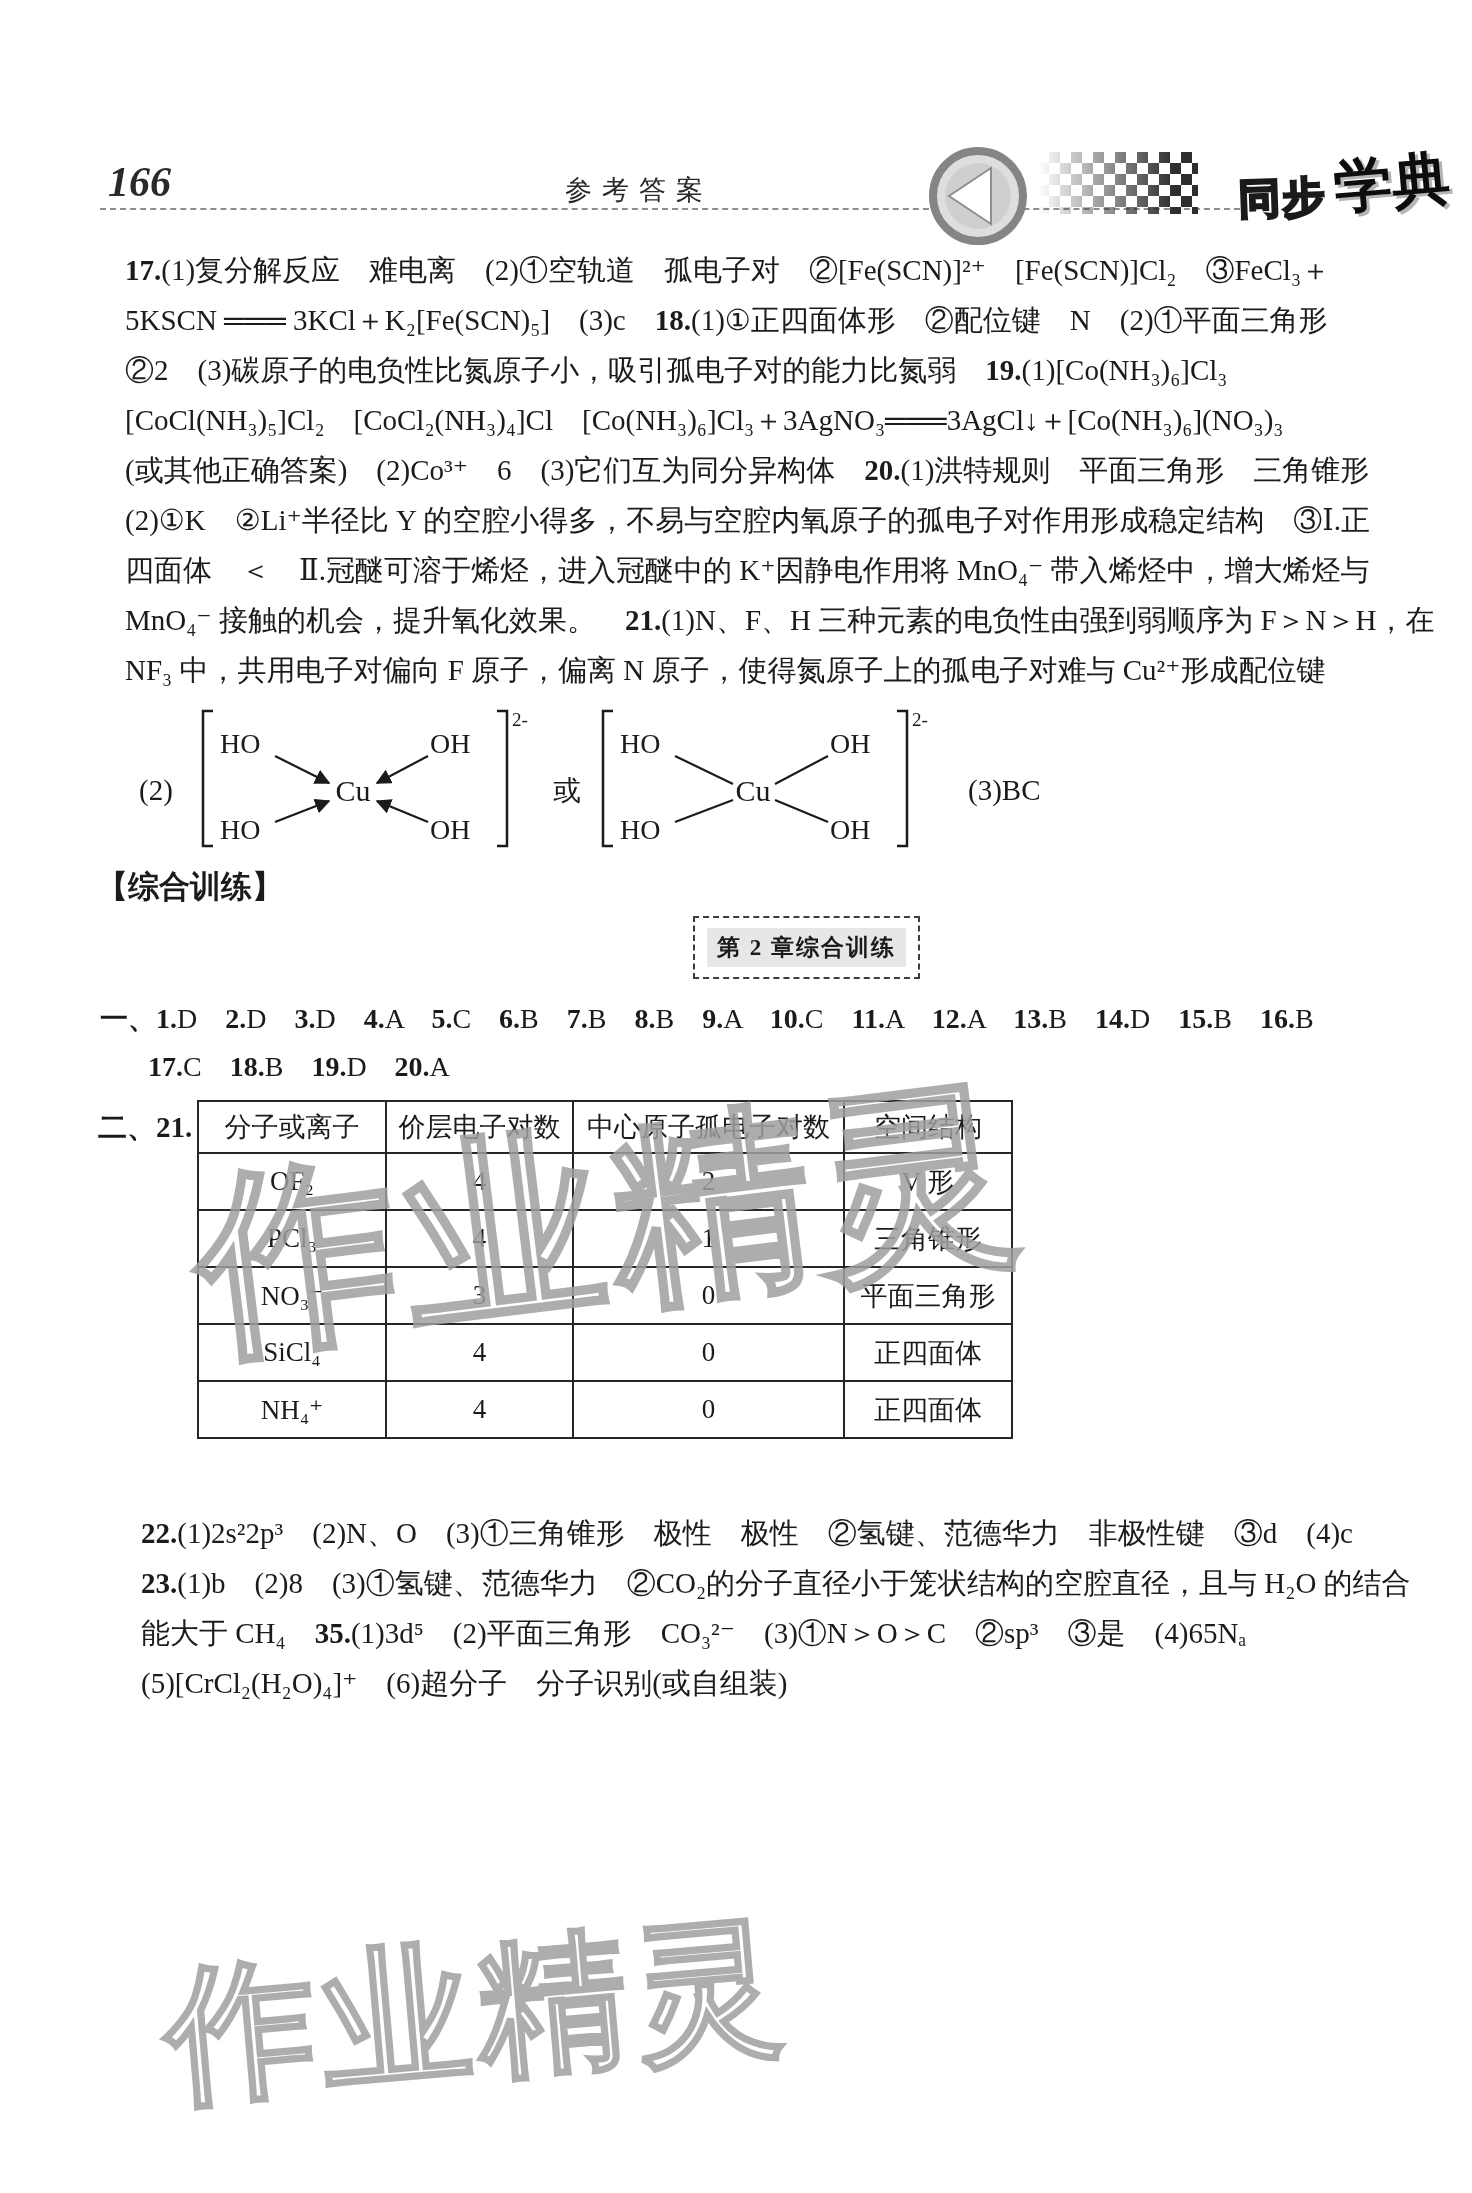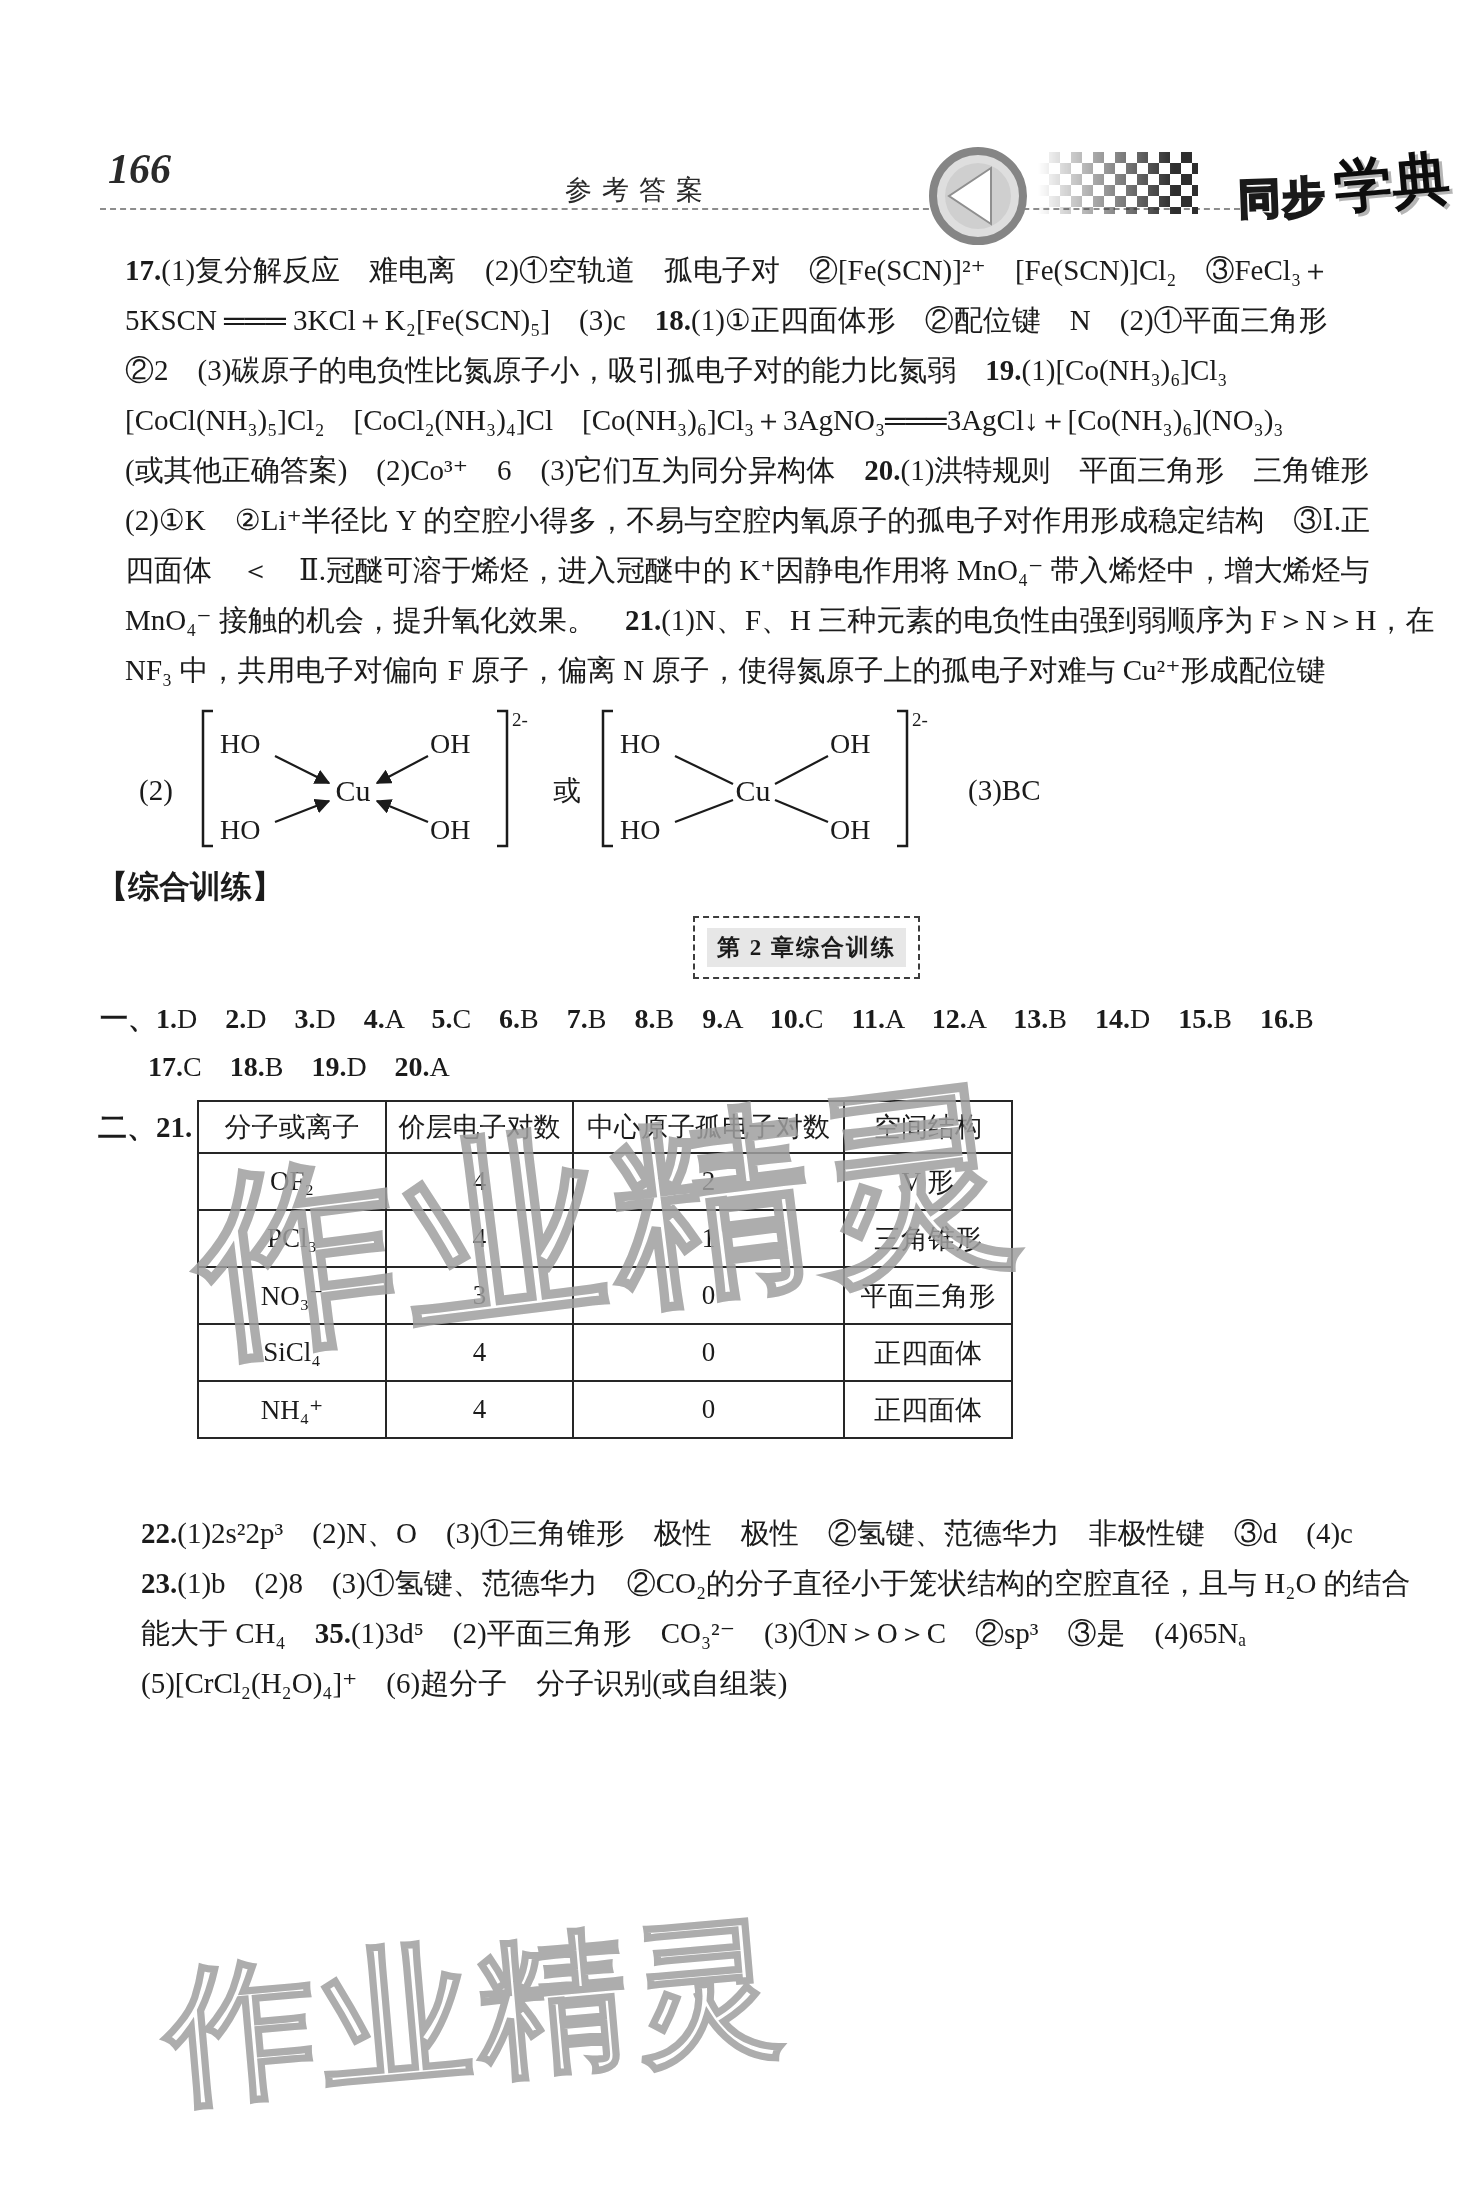--- a/index.html
+++ b/index.html
@@ -1,19 +1,19 @@
 <!DOCTYPE html>
 <html><head>
 <meta charset="utf-8">
 <style>
   html,body{margin:0;padding:0;background:#ffffff;}
   .page{position:relative;width:1472px;height:2193px;background:#fff;overflow:hidden;
         font-family:"Liberation Serif","DejaVu Serif",serif;color:#1b1b1b;}
   
-  .pagenum{position:absolute;left:108px;top:145px;font-size:42px;font-style:italic;font-weight:bold;color:#2a2a2a;}
+  .pagenum{position:absolute;left:108px;top:158px;font-size:42px;font-style:italic;font-weight:bold;color:#2a2a2a;}
   .htitle{position:absolute;left:565px;top:172px;font-size:27px;letter-spacing:10px;color:#2a2a2a;}
   .hrule{position:absolute;left:100px;top:208px;width:1140px;height:0;border-top:2px dashed #8d8d8d;}
   .circle-icon{position:absolute;left:928px;top:146px;}
   .checker{position:absolute;left:1038px;top:152px;width:160px;height:62px;
       background-image:repeating-conic-gradient(#2e2e2e 0% 25%, rgba(0,0,0,0) 0% 50%);
       background-size:22px 22px;
       -webkit-mask-image:linear-gradient(to right, rgba(0,0,0,0), rgba(0,0,0,1) 85%);
       mask-image:linear-gradient(to right, rgba(0,0,0,0), rgba(0,0,0,1) 85%);}
   .logo{position:absolute;left:1238px;top:146px;display:flex;align-items:flex-end;transform:rotate(-2deg);
         font-family:"DejaVu Sans","Liberation Sans",sans-serif;white-space:nowrap;}

